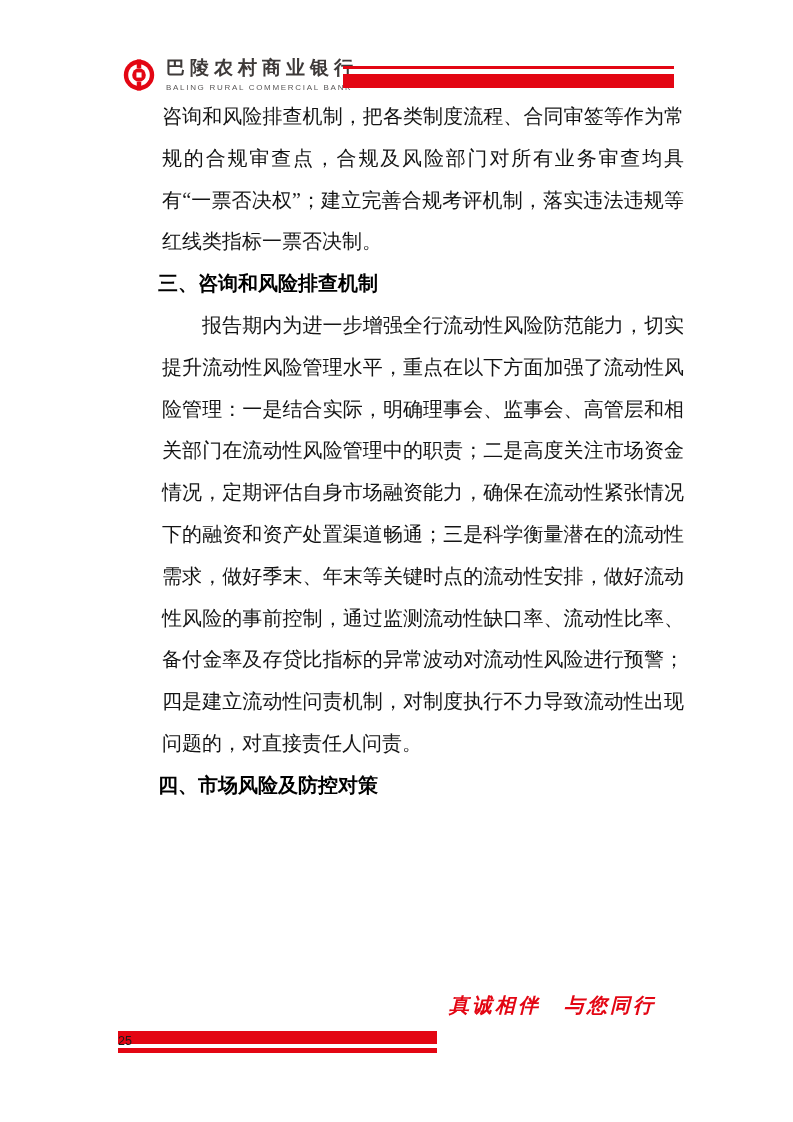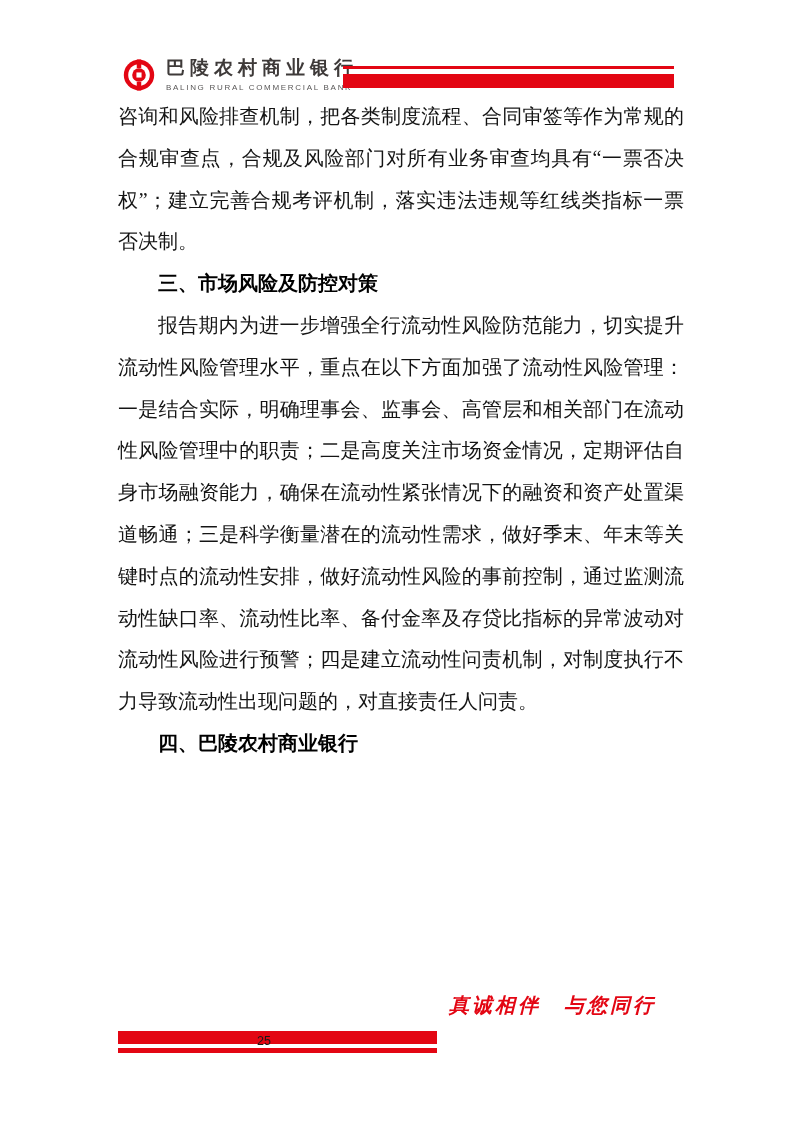--- a/index.html
+++ b/index.html
@@ -27,31 +27,31 @@
   .header-bars { position:absolute; left:343px; top:66px; width:331px; }
   .header-bars .hb-thin  { height:3px;  background:var(--red); }
   .header-bars .hb-thick { height:14px; background:var(--red); margin-top:5px; }
 
   
   main {
     position:absolute; left:118px; top:96px; width:566px;
     font-size:20px; line-height:41.8px; color:#141414;
     text-align:justify; text-justify:inter-ideograph;
   }
-  main p { text-indent:2em; }
+  main p { text-indent:2em;margin-left:44px; }
   main p.noindent { text-indent:0; }
   main h3 {
     font-size:20px; line-height:41.8px; font-weight:700; color:#000;
     text-indent:2em;
     font-family:"Liberation Sans","DejaVu Sans",sans-serif;
   }
 
   
   .footer-bars { position:absolute; left:118px; top:1031px; width:319px; }
-  .fb-thick { height:13px; background:var(--red); text-align:center; }
+  .fb-thick { height:13px; background:var(--red); text-align:left; }
   .fb-thick .pageno {
     display:inline-block; margin-right:27px; font-size:12.5px; line-height:13px;
     color:#1a1a1a; font-family:"Liberation Sans","DejaVu Sans",sans-serif;
   }
   .fb-thin { height:5px; background:var(--red); margin-top:4px; }
   .slogan {
     position:absolute; left:449px; top:988px; white-space:nowrap;
     font-size:20px; line-height:34px; color:var(--red);
     font-weight:700; font-style:italic; letter-spacing:3px;
     font-family:"DejaVu Serif","Liberation Serif",serif;
@@ -80,23 +80,23 @@
       </div>
     </div>
     <div class="header-bars">
       <div class="hb-thin"></div>
       <div class="hb-thick"></div>
     </div>
   </header>
 
   <main>
     <p class="noindent">咨询和风险排查机制，把各类制度流程、合同审签等作为常规的合规审查点，合规及风险部门对所有业务审查均具有“一票否决权”；建立完善合规考评机制，落实违法违规等红线类指标一票否决制。</p>
-    <h3>三、市场风险及防控对策</h3>
+    <h3>三、咨询和风险排查机制</h3>
     <p>报告期内为进一步增强全行流动性风险防范能力，切实提升流动性风险管理水平，重点在以下方面加强了流动性风险管理：一是结合实际，明确理事会、监事会、高管层和相关部门在流动性风险管理中的职责；二是高度关注市场资金情况，定期评估自身市场融资能力，确保在流动性紧张情况下的融资和资产处置渠道畅通；三是科学衡量潜在的流动性需求，做好季末、年末等关键时点的流动性安排，做好流动性风险的事前控制，通过监测流动性缺口率、流动性比率、备付金率及存贷比指标的异常波动对流动性风险进行预警；四是建立流动性问责机制，对制度执行不力导致流动性出现问题的，对直接责任人问责。</p>
-    <h3>四、巴陵农村商业银行</h3>
+    <h3>四、市场风险及防控对策</h3>
   </main>
 
   <footer>
     <div class="footer-bars">
       <div class="fb-thick">
         <span class="pageno">25</span>
       </div>
       <div class="fb-thin"></div>
     </div>
     <div class="slogan">真诚相伴　与您同行</div>

